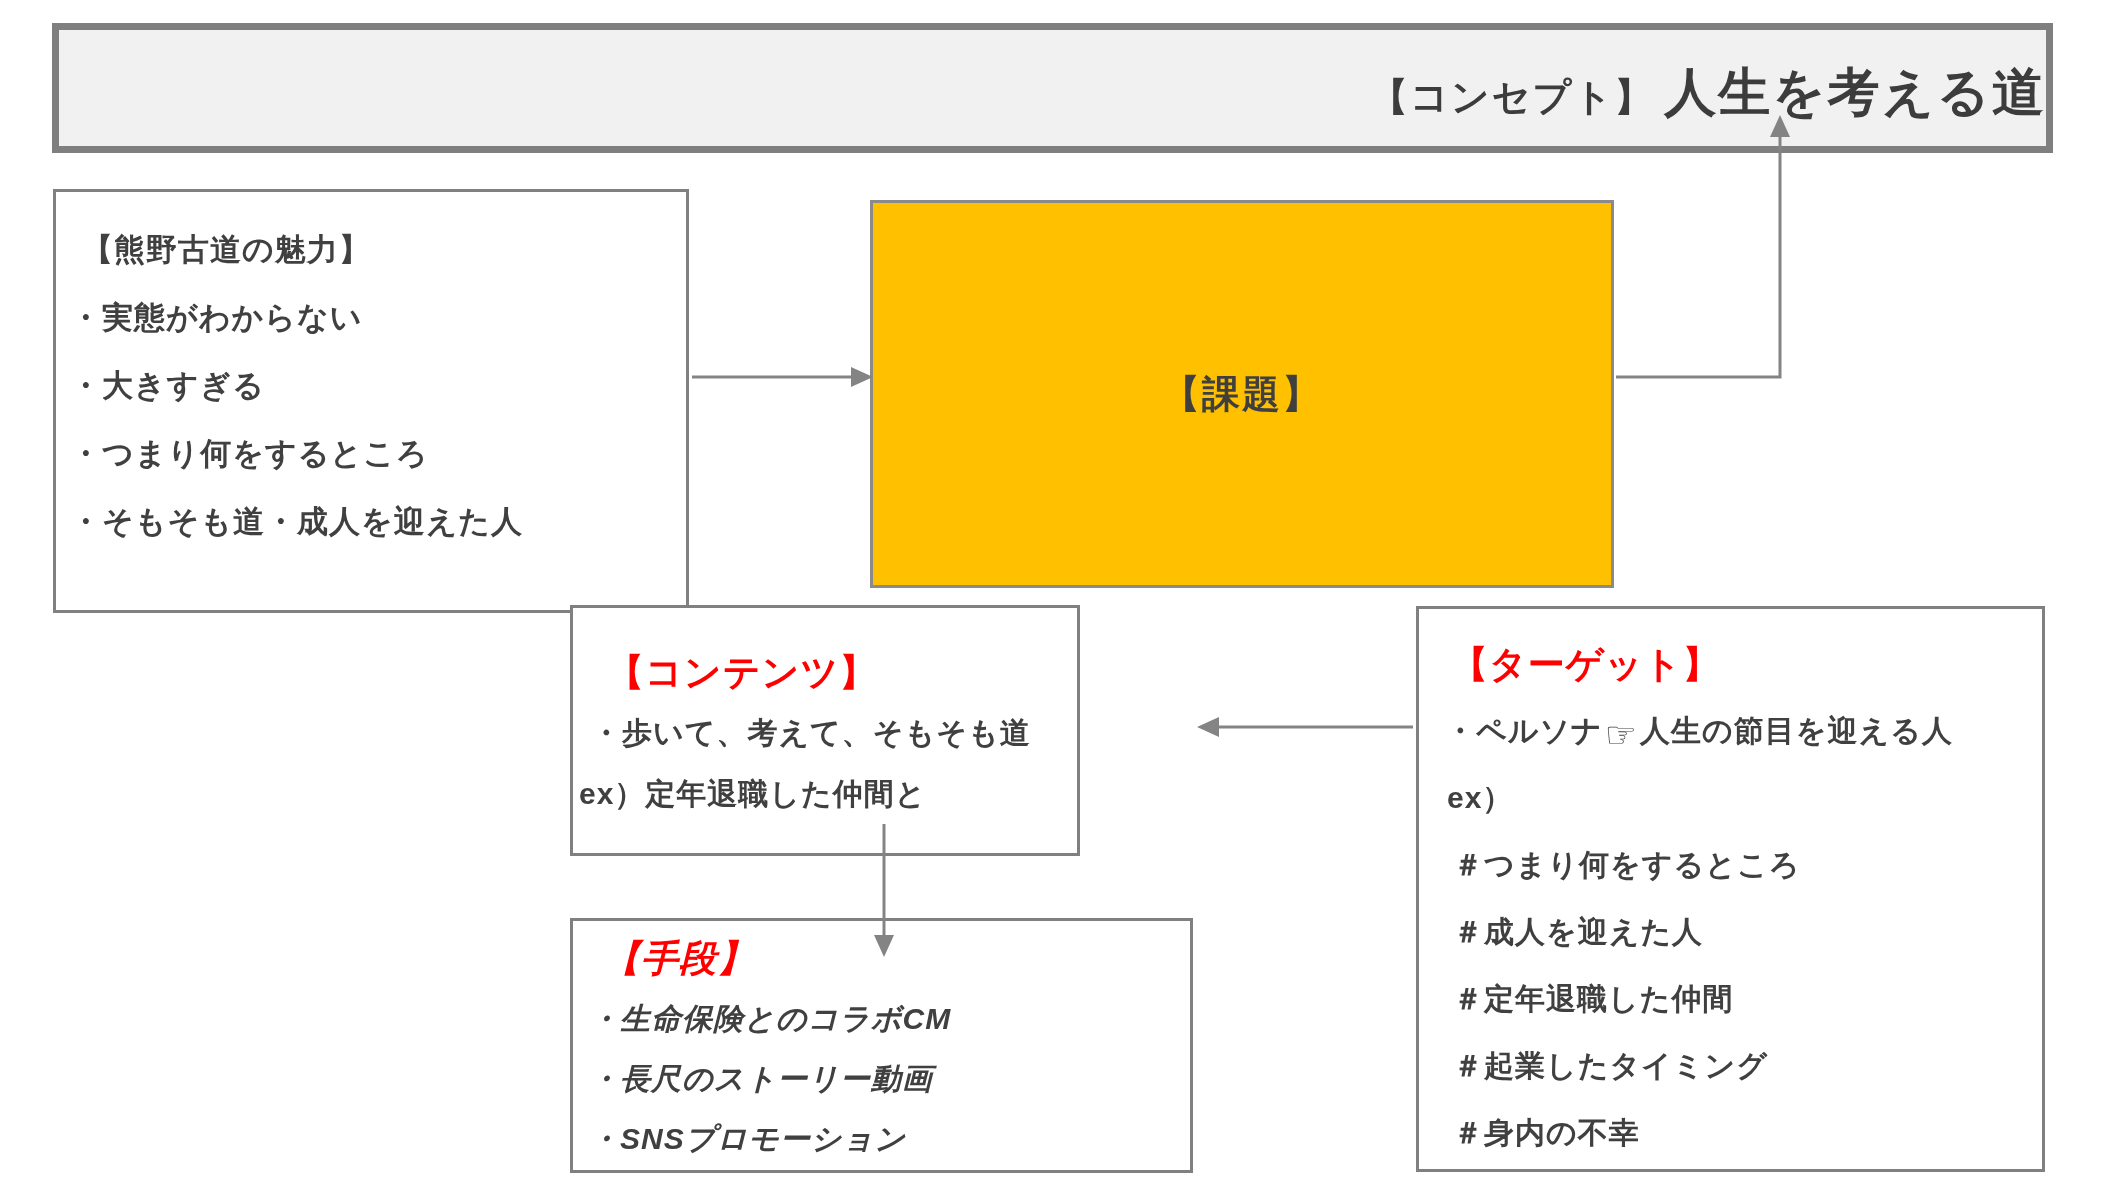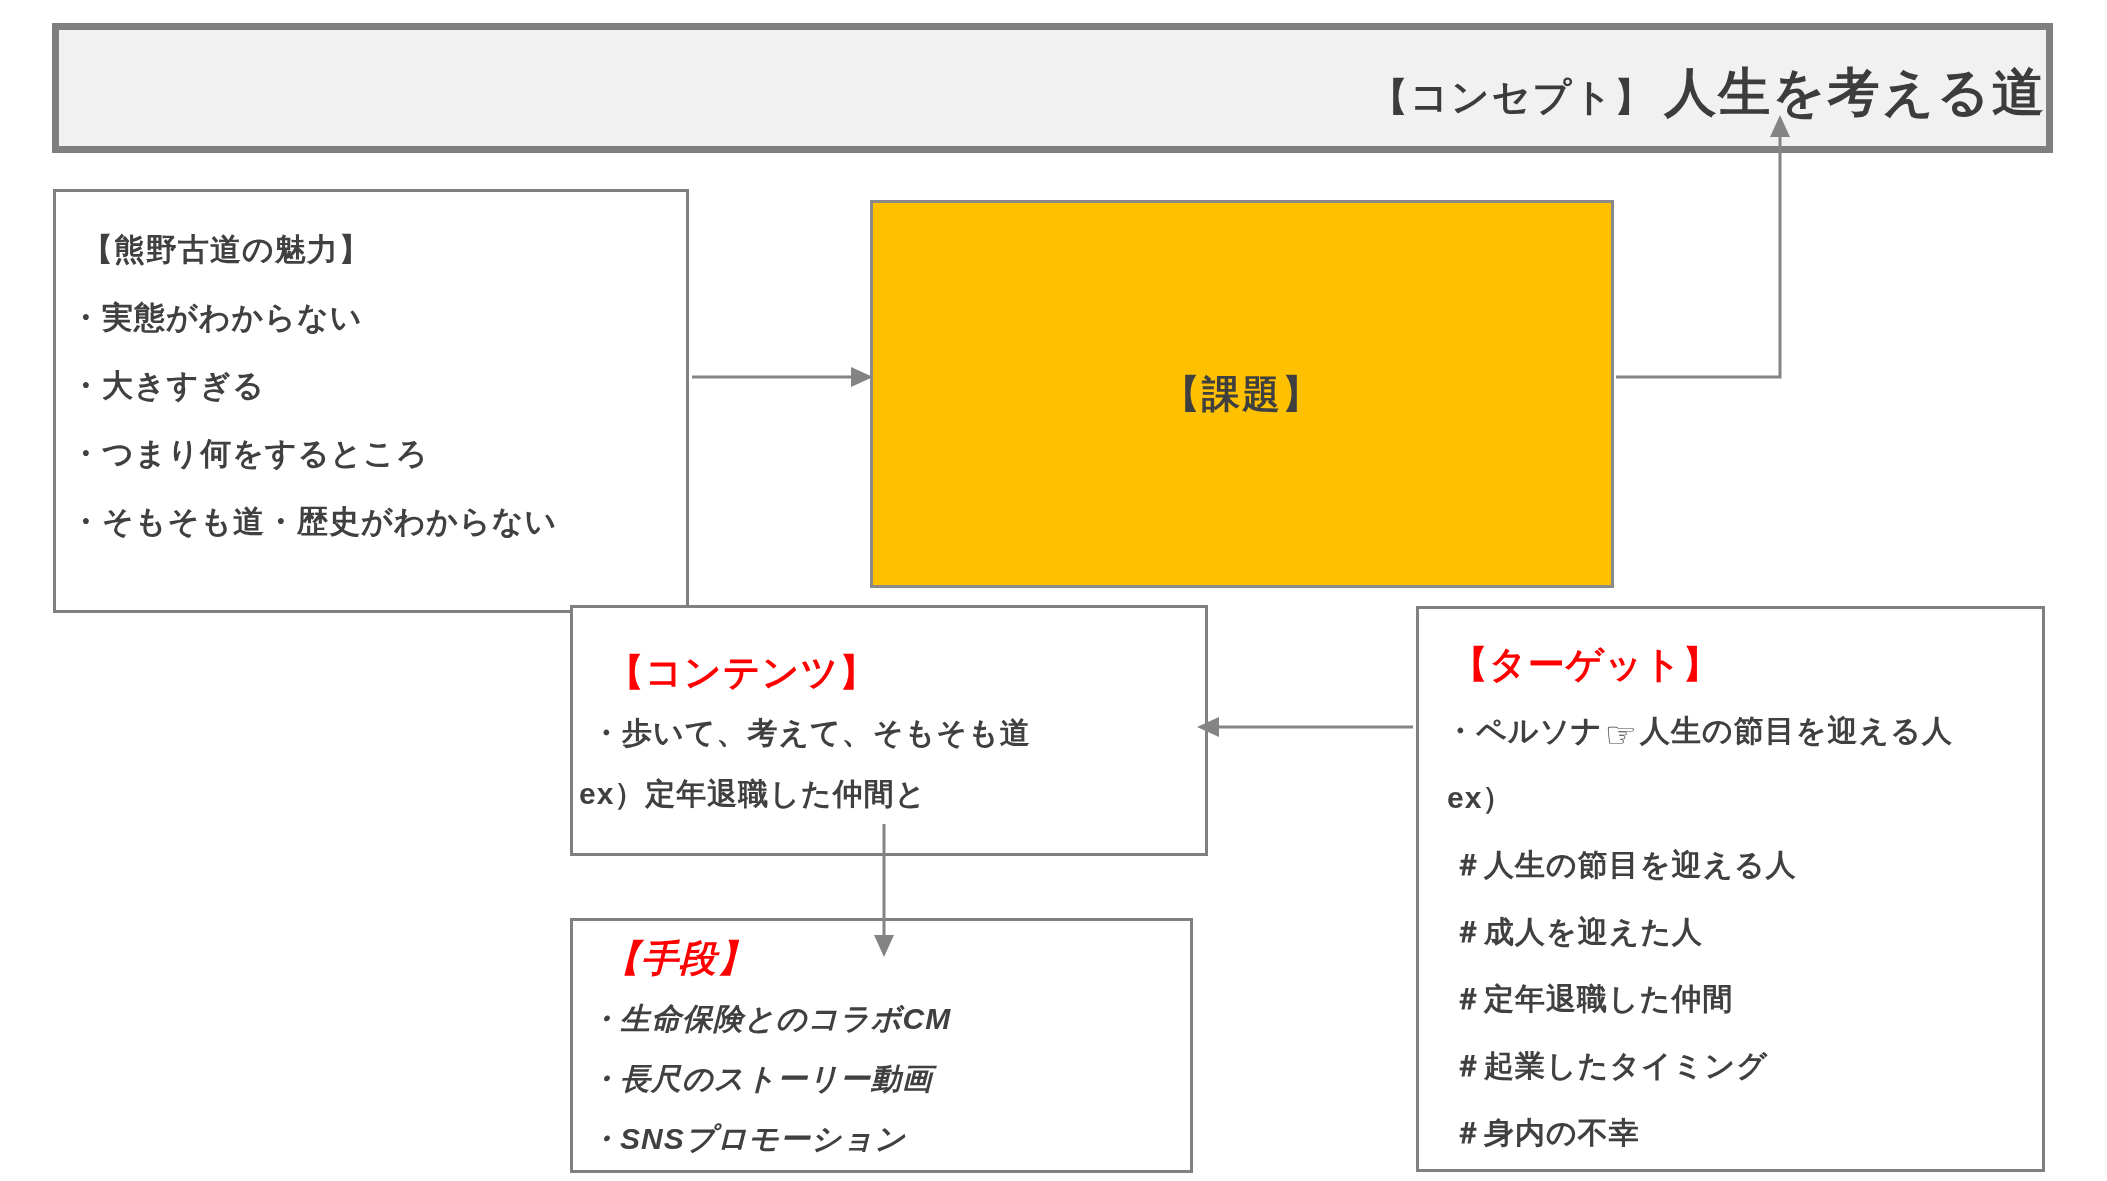--- a/index.html
+++ b/index.html
@@ -33,21 +33,21 @@
   #issue{
     left:870px;top:200px;width:744px;height:388px;
     border:3px solid #8a8a8a;background:#ffc000;
     display:flex;flex-direction:column;align-items:center;justify-content:center;
     gap:76px;color:#3f3f3f;font-weight:bold;letter-spacing:2px;
   }
   #issue .label{font-size:38px;}
   #issue .big{font-size:76px;}
   
   #contents{
-    left:570px;top:605px;width:638px;height:251px;
+    left:570px;top:605px;width:510px;height:251px;
     border:3px solid #808080;padding:34px 0 0 6px;
     color:#404040;font-weight:bold;font-size:30px;letter-spacing:1px;
   }
   #contents .line{height:61px;display:flex;align-items:center;}
   .red-heading{color:#ff0000;font-size:37px;font-weight:bold;}
   #contents .heading{padding-left:28px;}
   #contents .bullet{padding-left:12px;}
   
   #means{
     left:570px;top:918px;width:623px;height:255px;
@@ -80,21 +80,21 @@
   <div class="box" id="banner">
     <span class="bracket">【コンセプト】</span>
     <span class="big">人生を考える道</span>
   </div>
 
   <div class="box" id="appeal">
     <div class="line heading">【熊野古道の魅力】</div>
     <div class="line">・実態がわからない</div>
     <div class="line">・大きすぎる</div>
     <div class="line">・つまり何をするところ</div>
-    <div class="line">・そもそも道・歴史がわからない</div>
+    <div class="line">・そもそも道・成人を迎えた人</div>
   </div>
 
   <div class="box" id="issue">
     <div class="label">【課題】</div>
   </div>
 
   <div class="box" id="contents">
     <div class="line heading red-heading">【コンテンツ】</div>
     <div class="line bullet">・歩いて、考えて、そもそも道</div>
     <div class="line">ex）定年退職した仲間と</div>
@@ -108,21 +108,21 @@
   </div>
 
   <div class="box" id="target">
     <div class="line heading red-heading">【ターゲット】</div>
     <div class="line persona">
       <span>・ペルソナ</span>
       <span class="hand">☞</span>
       <span>人生の節目を迎える人</span>
     </div>
     <div class="line ex">ex）</div>
-    <div class="line hash">＃人生の節目を迎える人</div>
+    <div class="line hash">＃つまり何をするところ</div>
     <div class="line hash">＃成人を迎えた人</div>
     <div class="line hash">＃定年退職した仲間</div>
     <div class="line hash">＃起業したタイミング</div>
     <div class="line hash">＃身内の不幸</div>
   </div>
 
   <svg id="connectors" viewBox="0 0 2107 1181" xmlns="http://www.w3.org/2000/svg">
 
     <line x1="692" y1="377" x2="856" y2="377" stroke="#848484" stroke-width="3"></line>
     <polygon points="873,377 851,367 851,387" fill="#848484"></polygon>

